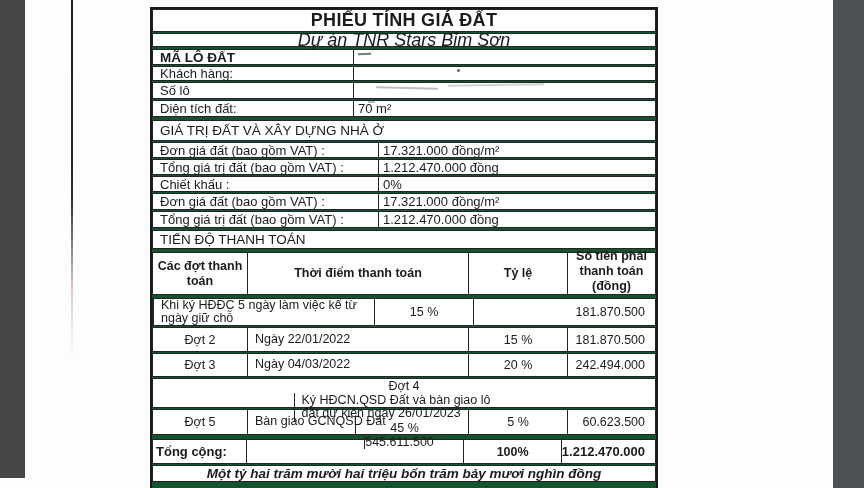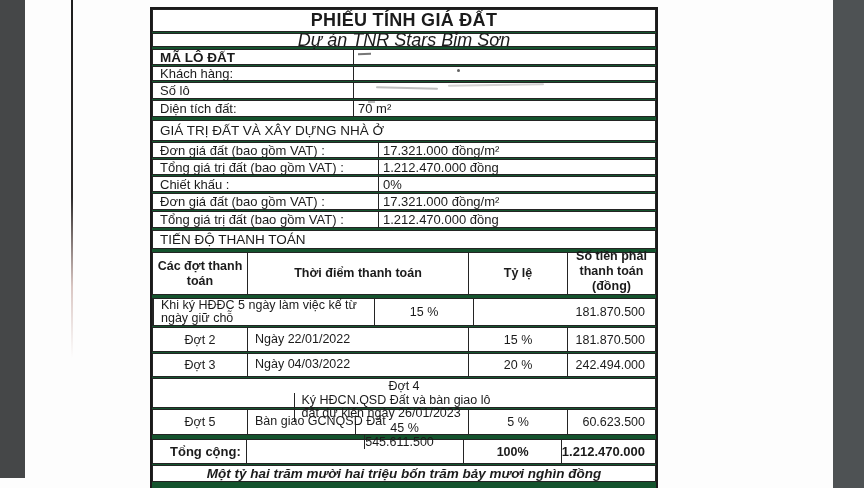--- a/index.html
+++ b/index.html
@@ -57,21 +57,21 @@
 
   
   .sched { font-size: 12.5px; }
   .c1 { width: 94px;  justify-content: center; text-align: center; }
   .c2 { width: 221px; padding: 1px 10px 1px 7px; line-height: 13.5px; align-items: center; display:flex; }
   .c3 { width: 99px;  justify-content: center; text-align: center; }
   .c4 { flex: 1; justify-content: flex-end; padding-right: 10px; text-align: right; }
   .thead .cell { font-weight: bold; flex-direction: column; justify-content: center; line-height: 15px; text-align: center; }
   .thead .c2 { padding: 0; }
   .r-total { font-weight: bold; }
-  .r-total .c1 { justify-content: flex-start; padding-left: 17px; text-align: right; width: 94px; }
+  .r-total .c1 { justify-content: flex-start; padding-left: 3px; text-align: right; width: 94px; }
   .r-words { height: 17px; justify-content: center; font-weight: bold; font-style: italic; font-size: 13.5px; }
 
   
   .artifact { position: absolute; pointer-events: none; }
   .a-dash  { left: 358px; top: 53px; width: 13px; height: 2px; background: #4a4a4a; opacity: .75; transform: rotate(-2deg); }
   .a-dot   { left: 457px; top: 69px; width: 3px; height: 3px; border-radius: 50%; background: #3c3c3c; opacity: .8; }
   .a-squig1{ left: 376px; top: 87px; width: 62px; height: 2px; background: #8a8a8a; opacity: .55; transform: rotate(1.5deg); border-radius: 2px; }
   .a-squig2{ left: 448px; top: 84px; width: 96px; height: 2px; background: #9a9a9a; opacity: .45; transform: rotate(-1deg); border-radius: 2px; }
   .a-mark  { left: 368px; top: 101px; width: 7px; height: 2px; background: #777; opacity: .5; }
 </style>

